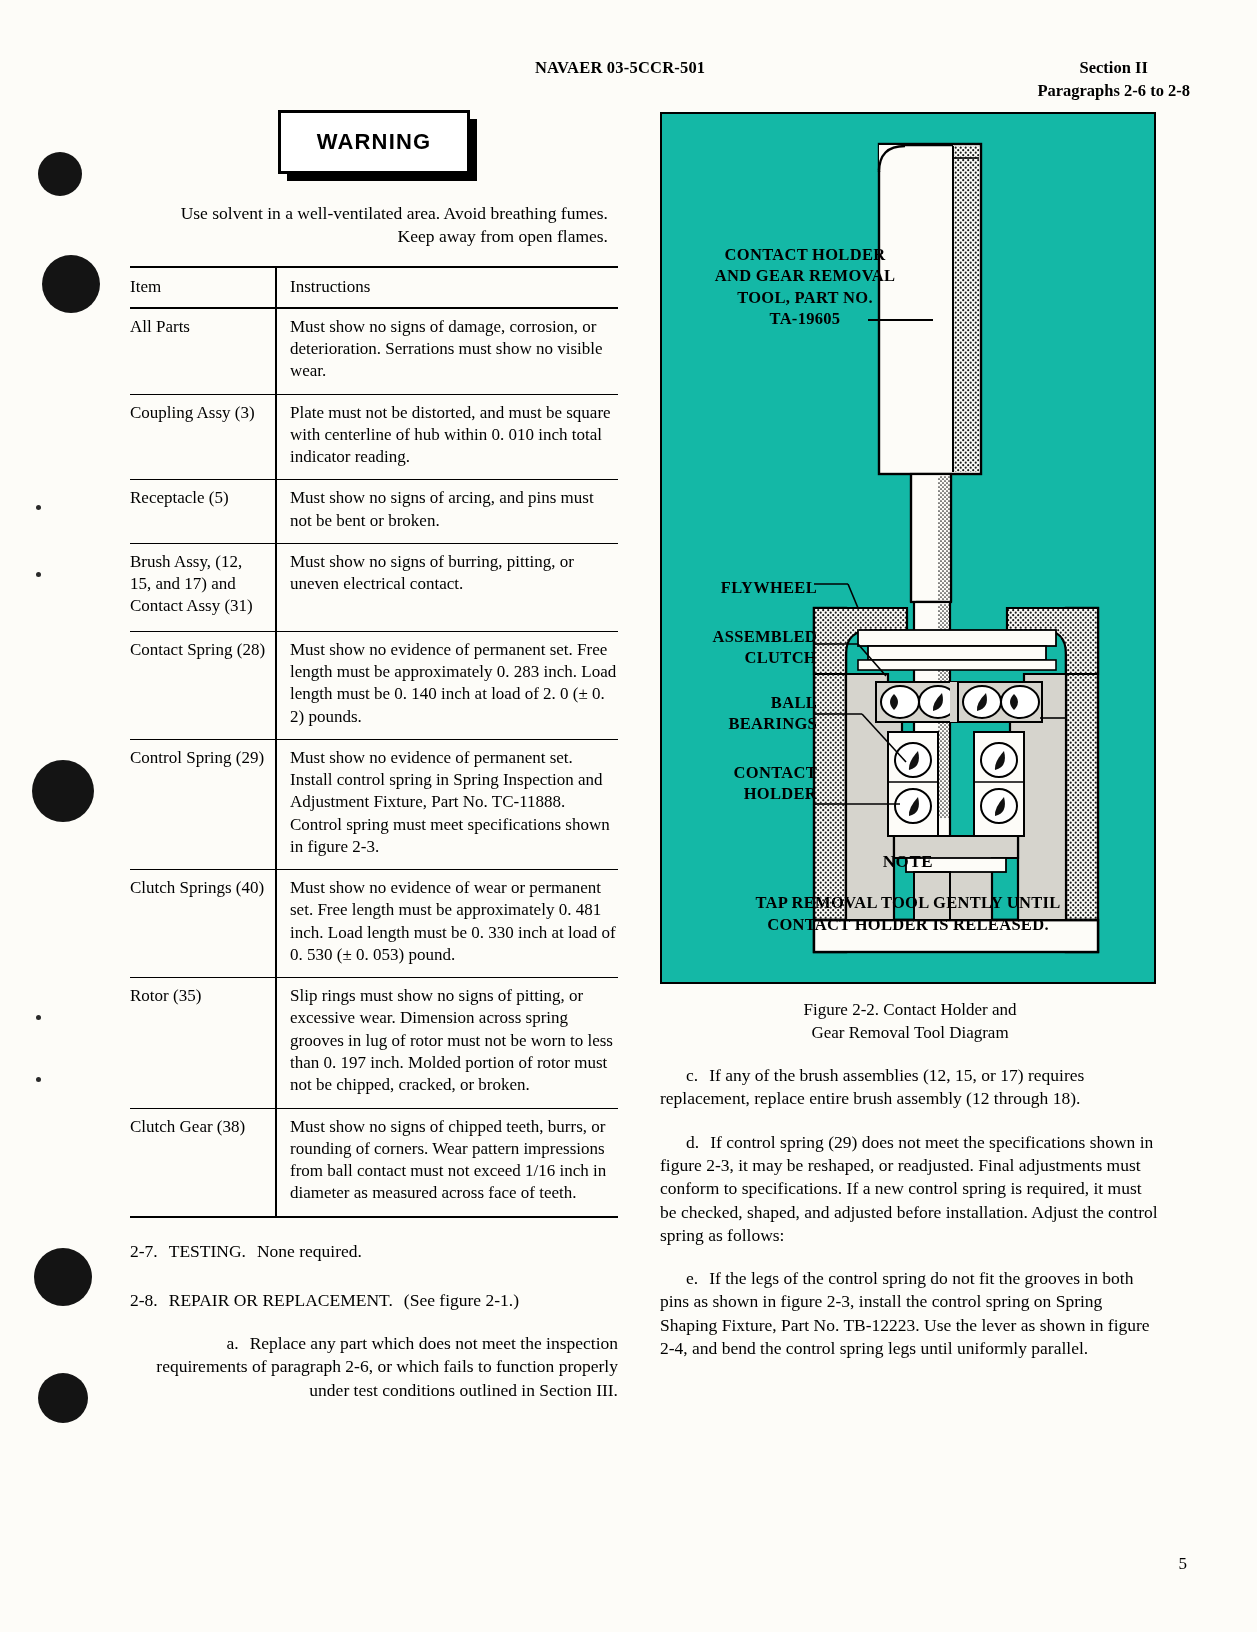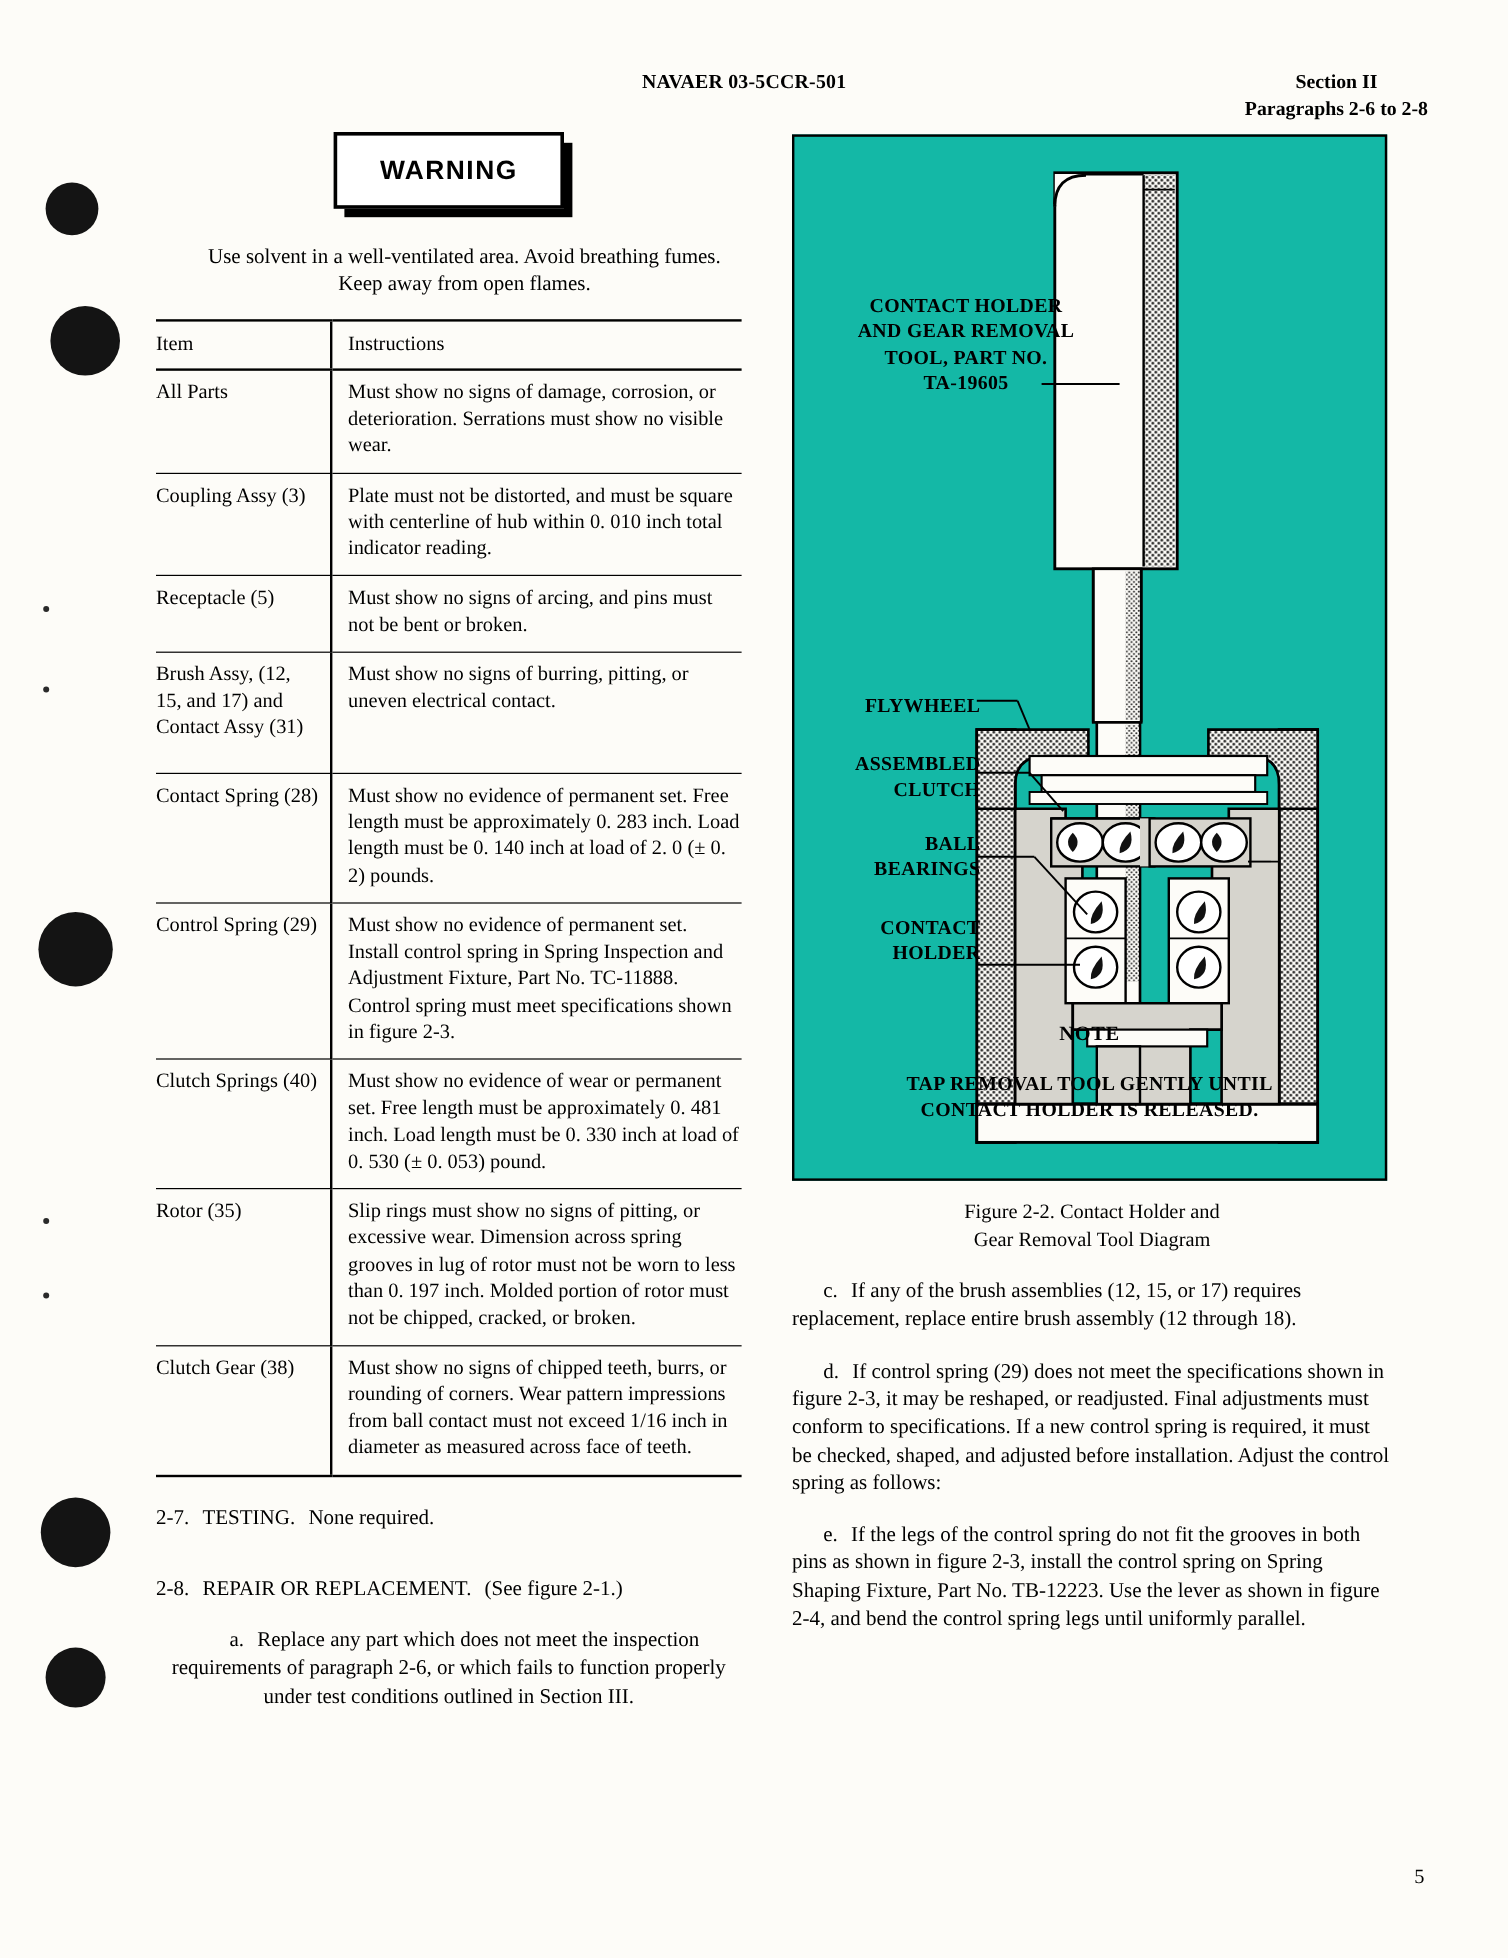--- a/index.html
+++ b/index.html
@@ -91,21 +91,21 @@
     font-family: "Liberation Sans", sans-serif;
     font-weight: bold;
     font-size: 22px;
     letter-spacing: 1.2px;
   }
 
   .para {
     font-size: 17.5px;
     line-height: 1.33;
     margin-bottom: 17px;
-    text-align: center;
+    text-align: right;
   }
   .para.indent { text-indent: 26px; }
   .sp2 { display: inline-block; width: 11px; }
 
   .section-title {
     font-size: 17.5px;
     line-height: 1.33;
     margin-bottom: 10px;
   }
 
@@ -243,21 +243,21 @@
         </tr>
         <tr>
           <td class="col-item rule-bot">Coupling Assy (3)</td>
           <td class="col-instr rule-bot vline">Plate must not be distorted, and must be square with centerline of hub within 0. 010 inch total indicator reading.</td>
         </tr>
         <tr>
           <td class="col-item rule-bot">Receptacle (5)</td>
           <td class="col-instr rule-bot vline">Must show no signs of arcing, and pins must not be bent or broken.</td>
         </tr>
         <tr>
-          <td class="col-item rule-bot" style="padding-bottom:26px;">Brush Assy, (12, 15, and 17) and Contact Assy (31)</td>
+          <td class="col-item rule-bot" style="padding-bottom:13px;">Brush Assy, (12, 15, and 17) and Contact Assy (31)</td>
           <td class="col-instr rule-bot vline">Must show no signs of burring, pitting, or uneven electrical contact.</td>
         </tr>
         <tr>
           <td class="col-item rule-bot">Contact Spring (28)</td>
           <td class="col-instr rule-bot vline">Must show no evidence of permanent set.   Free length must be approximately 0. 283 inch.   Load length must be 0. 140 inch at load of 2. 0 (± 0. 2) pounds.</td>
         </tr>
         <tr>
           <td class="col-item rule-bot">Control Spring (29)</td>
           <td class="col-instr rule-bot vline">Must show no evidence of permanent set. Install control spring in Spring Inspection and Adjustment Fixture, Part No. TC-11888.   Control spring must meet specifications shown in figure 2-3.</td>
         </tr>
@@ -273,21 +273,21 @@
           <td class="col-item rule-bot-heavy">Clutch Gear (38)</td>
           <td class="col-instr rule-bot-heavy vline">Must show no signs of chipped teeth, burrs, or rounding of corners.  Wear pattern impressions from ball contact must not exceed 1/16 inch in diameter as measured across face of teeth.</td>
         </tr>
       </tbody>
     </table>
 
     <div class="section-title" style="margin-top:22px;">
       <span>2-7.</span><span class="sp2"></span><span>TESTING.</span><span class="sp2"></span><span>None required.</span>
     </div>
 
-    <div class="section-title" style="margin-top:36px;">
+    <div class="section-title" style="margin-top:26px;">
       <span>2-8.</span><span class="sp2"></span><span>REPAIR OR REPLACEMENT.</span><span class="sp2"></span><span>(See figure 2-1.)</span>
     </div>
 
     <div class="para indent" style="margin-top:20px;">
       <span>a.</span><span class="sp2"></span><span>Replace any part which does not meet the inspection requirements of paragraph 2-6, or which fails to function properly under test conditions outlined in Section III.</span>
     </div>
   </div>
 
   <div id="rightcol">
 

